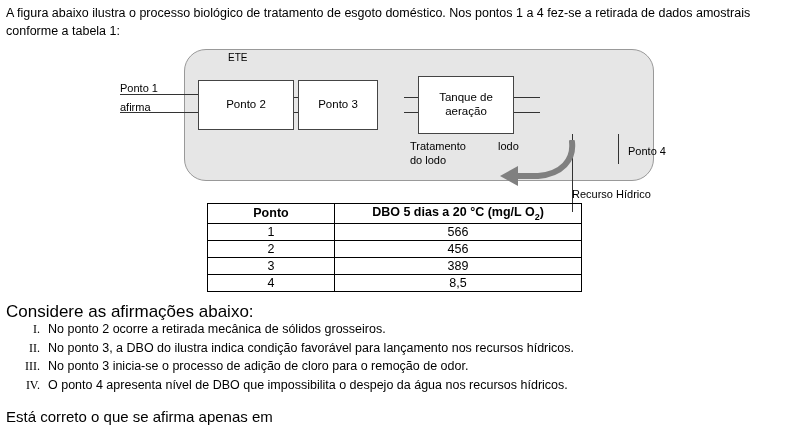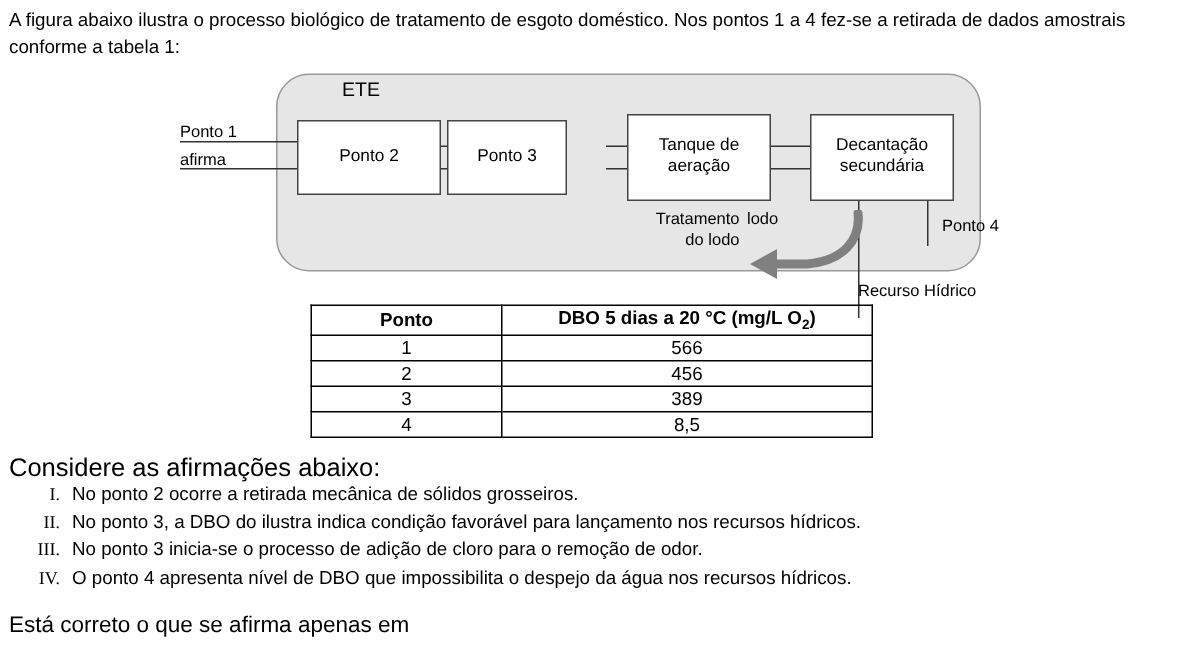--- a/index.html
+++ b/index.html
@@ -39,21 +39,21 @@
     width: 468px;
     height: 130px;
     background: #e6e6e6;
     border: 1px solid #999999;
     border-radius: 22px;
   }
   .ete-label {
     position: absolute;
     left: 108px;
     top: 12px;
-    font-size: 13px;
+    font-size: 10px;
   }
   .node {
     position: absolute;
     background: #ffffff;
     border: 1px solid #444444;
     box-sizing: border-box;
     display: flex;
     align-items: center;
     justify-content: center;
     text-align: center;
@@ -90,21 +90,21 @@
   #line-out-d  { left: 452px; top: 94px;  height: 78px; }
   #line-out-d2 { left: 498px; top: 94px;  height: 30px; }
 
   .lbl {
     position: absolute;
     font-size: 11px;
     line-height: 1.25;
   }
   #lbl-ponto1 { left: 0px;   top: 42px; }
   #lbl-esgoto { left: 0px;   top: 61px; }
-  #lbl-trat-lodo { left: 301px; top: 100px; text-align: right; width: 72px; }
+  #lbl-trat-lodo { left: 290px; top: 100px; text-align: left; width: 72px; }
   #lbl-lodo   { left: 378px; top: 100px; }
   #lbl-ponto4 { left: 508px; top: 105px; }
   #lbl-recurso { left: 408px; top: 148px; padding-left: 44px; }
 
   .arrow-return {
     position: absolute;
     left: 356px;
     top: 100px;
     width: 104px;
     height: 46px;
@@ -194,24 +194,20 @@
   <div class="hline" id="line-3-tb"></div>
 
   <div class="node" id="node-tanque">
     <span style="white-space:pre-line">Tanque de
 aeração</span>
   </div>
 
   <div class="hline" id="line-t-d"></div>
   <div class="hline" id="line-t-db"></div>
 
-  <div class="node" id="node-decant">
-    <span style="white-space:pre-line">Decantação
-secundária</span>
-  </div>
 
   <div class="vline" id="line-out-d"></div>
   <div class="vline" id="line-out-d2"></div>
 
   <svg class="arrow-return" viewBox="0 0 104 46">
     <path d="M96 2 C98 20 86 34 62 36 L40 36" stroke="#808080" stroke-width="6" fill="none" stroke-linecap="round"></path>
     <path d="M42 26 L24 36 L42 46 Z" fill="#808080"></path>
   </svg>
 
   <div class="lbl" id="lbl-trat-lodo" style="white-space:pre-line">Tratamento

